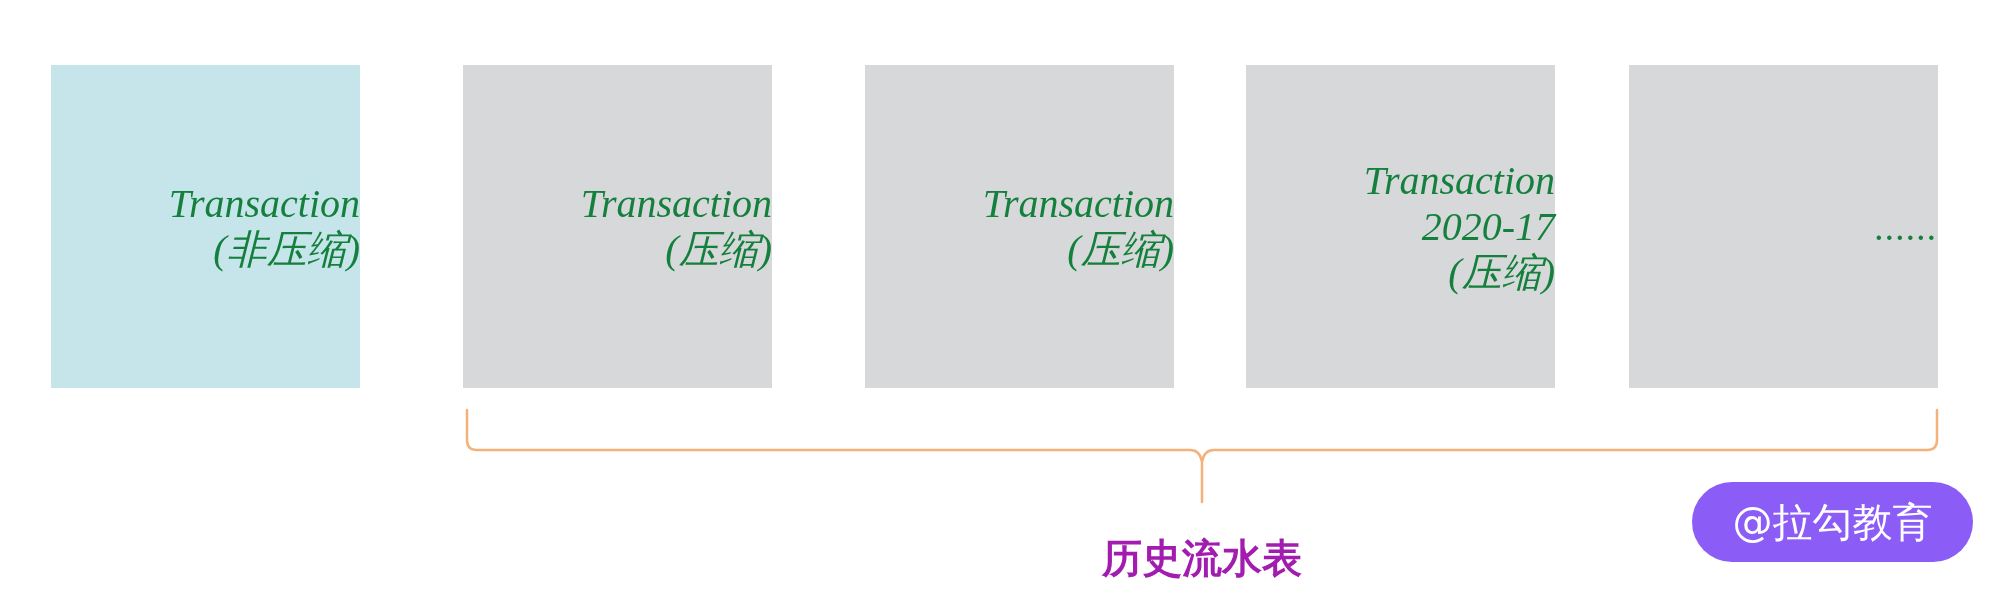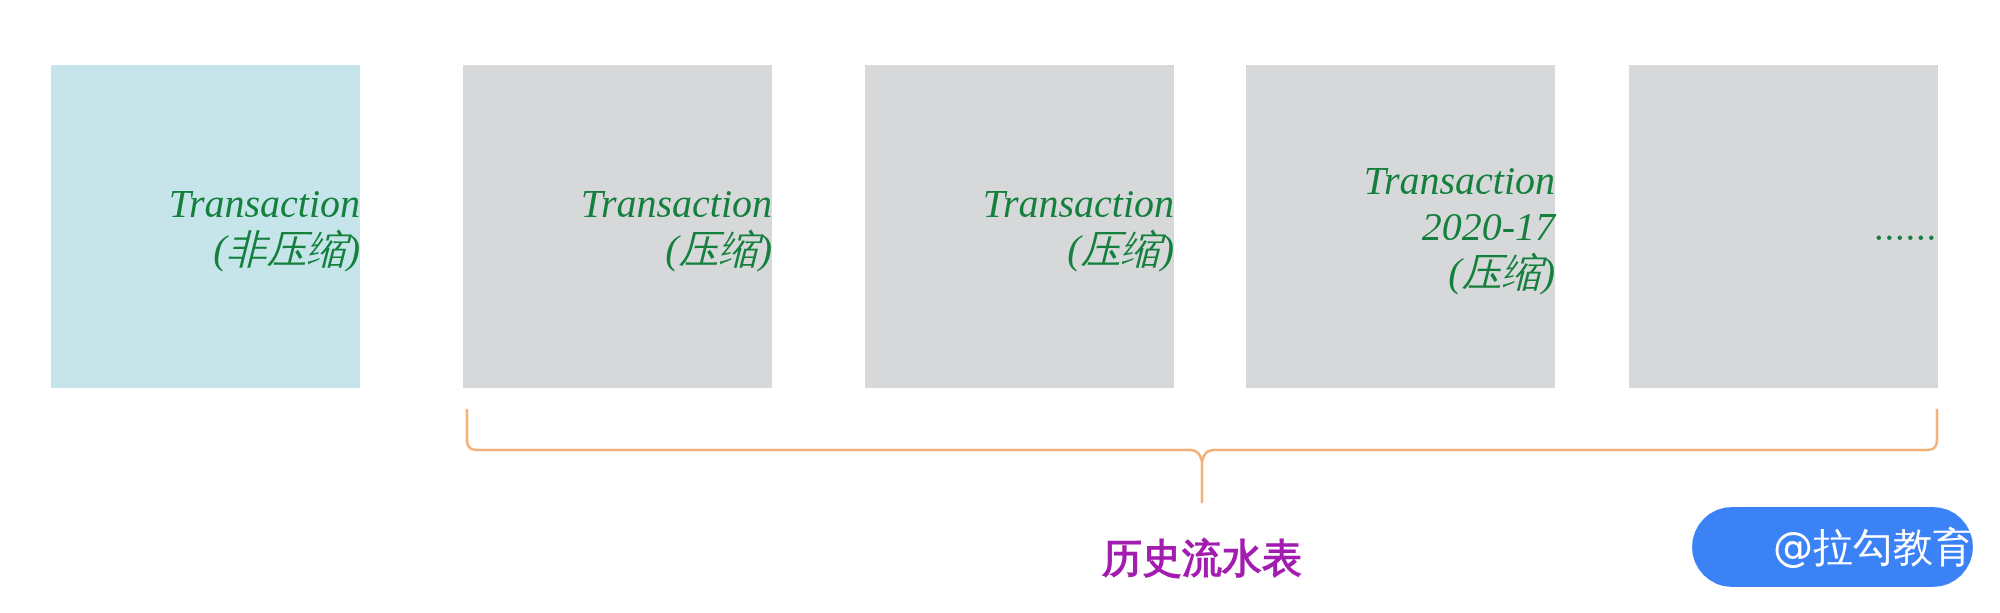--- a/index.html
+++ b/index.html
@@ -13,22 +13,22 @@
   .box .line { display:block; white-space:nowrap; }
   .box.current { background:#c6e5ea; }
   .box.archived { background:#d7d8da; }
   .box .ellipsis { letter-spacing:1px; font-size:38px; }
   .brace { position:absolute; left:0; top:0; width:2000px; height:613px; pointer-events:none; }
   .title {
     position:absolute; left:1052px; width:300px; top:532px; text-align:center;
     font-family:"DejaVu Serif", serif; font-weight:bold; font-size:40px; line-height:52px; color:#a21caf;
   }
   .watermark {
-    position:absolute; left:1692px; top:507px; width:281px; height:80px; border-radius:40px;
-    background:#3b82f6; color:#ffffff; display:flex; align-items:center; justify-content:flex-end;
+    position:absolute; left:1692px; top:482px; width:281px; height:80px; border-radius:40px;
+    background:#8b5cf6; color:#ffffff; display:flex; align-items:center; justify-content:center;
     font-family:"DejaVu Sans", sans-serif; font-size:40px;
   }
 </style>
 </head>
 <body>
 
 <div class="box current" style="left:51px;">
   <span class="line">Transaction</span>
   <span class="line">(非压缩)</span>
 </div>

